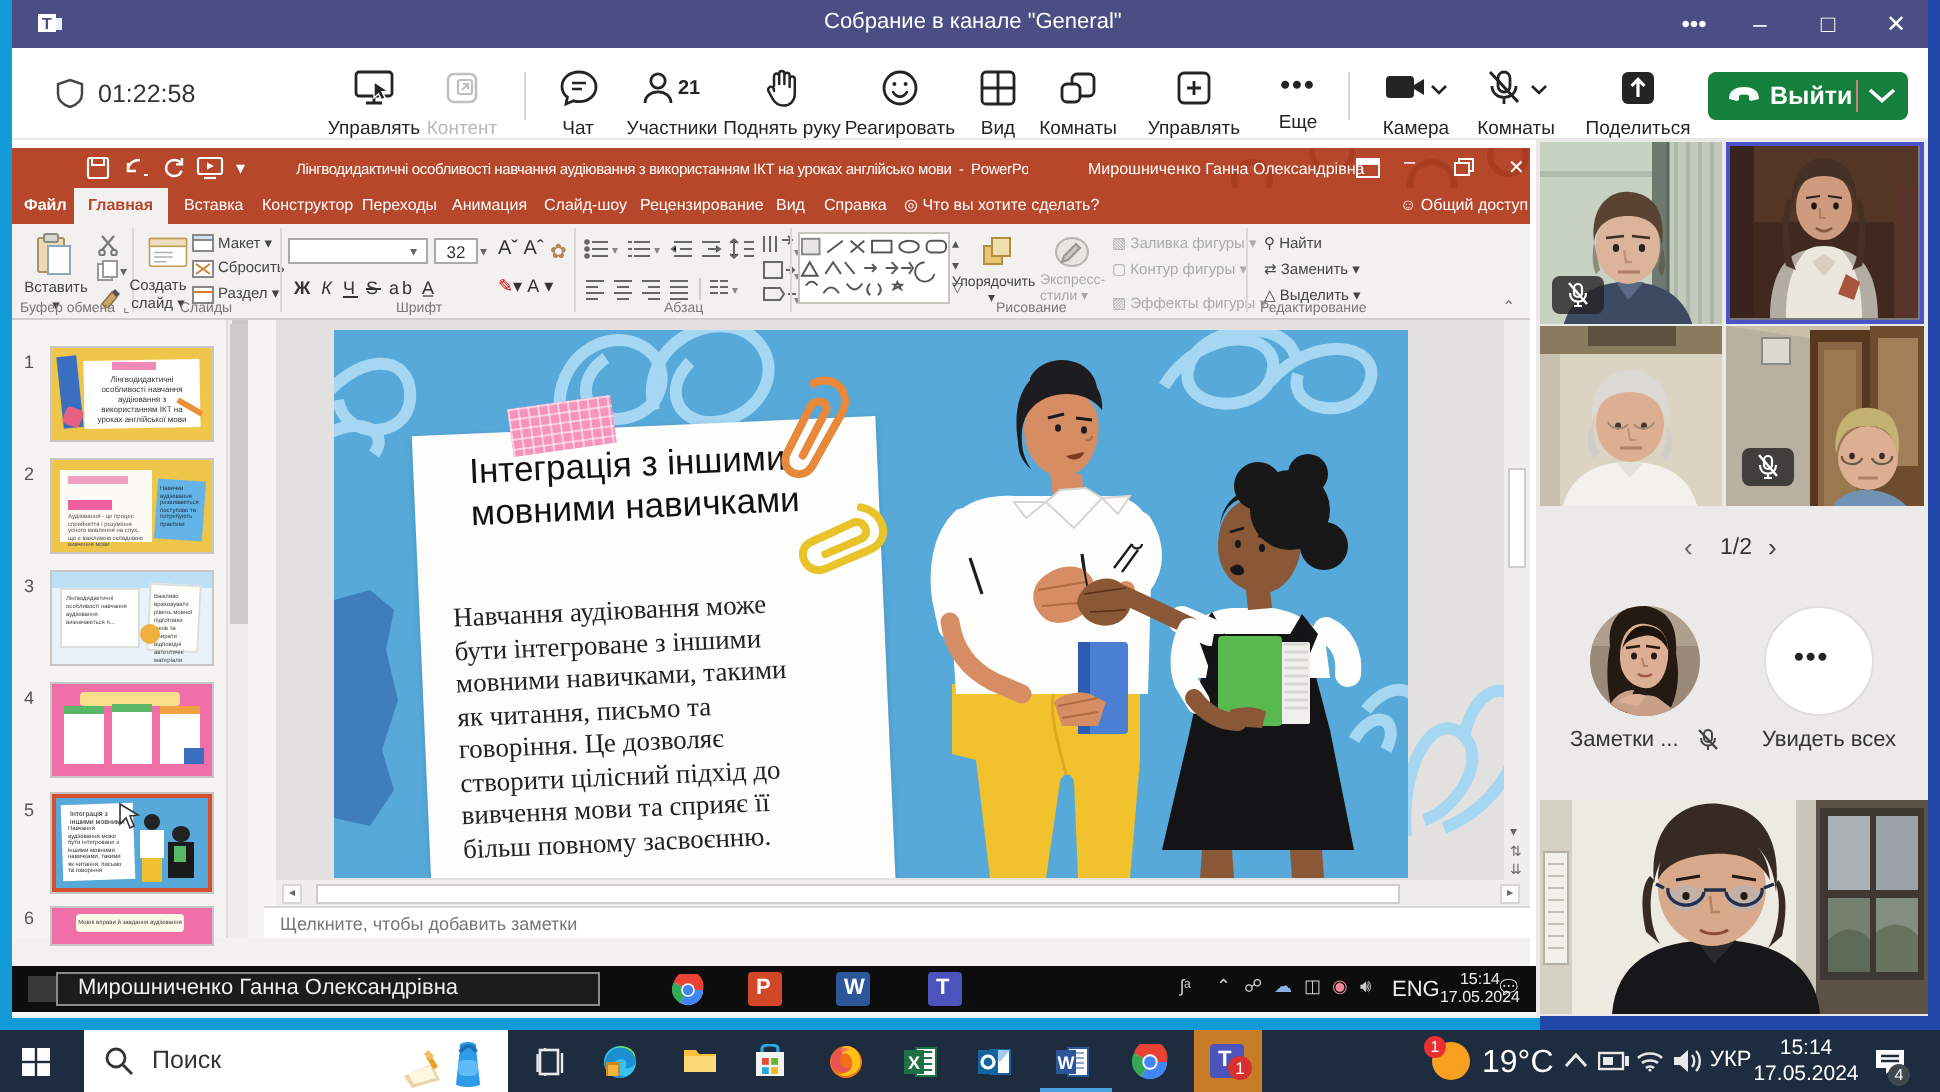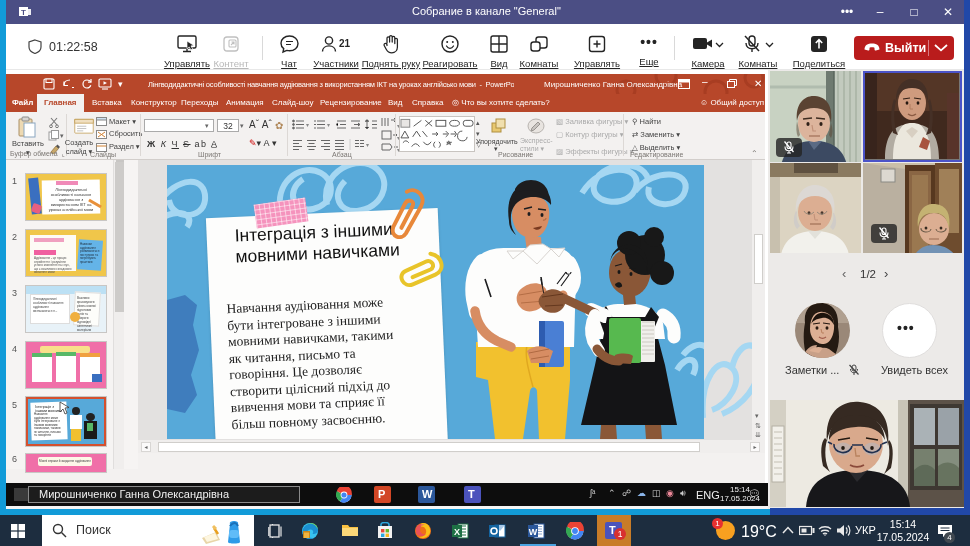--- a/index.html
+++ b/index.html
@@ -15,21 +15,21 @@
 #botedge2 { left:770px; top:508px; width:200px; height:7px; background:#2148a8; }
 
 
 #titlebar { left:6px; top:0; width:958px; height:24px; background:#4b4e84; color:#fff; }
 #titlebar .title { position:absolute; left:406px; top:5px; font-size:12px; color:#fff; }
 #titlebar .winbtn { position:absolute; top:0; width:30px; height:24px; color:#fff; text-align:center; line-height:24px; font-size:12px; }
 
 
 #toolbar { left:6px; top:24px; width:958px; height:46px; background:#fff; border-bottom:1px solid #e8e8e8; color:#242424; }
 .tbitem { position:absolute; text-align:center; font-size:9.5px; color:#242424; }
-.tbitem .lbl { display:block; margin-top:2px; white-space:nowrap;text-decoration:underline; }
+.tbitem .lbl { display:block; margin-top:2px; white-space:nowrap; }
 .tbdiv { position:absolute; top:12px; width:1px; height:24px; background:#d9d9d9; }
 
 
 #ppt { left:6px; top:74px; width:759px; height:409px; background:#f3f1f0; }
 #ppt-title { position:absolute; left:0; top:0; width:759px; height:20px; background:#b7472a; color:#fff; font-size:9px; }
 #ppt-tabs { position:absolute; left:0; top:20px; width:759px; height:18px; background:#b7472a; color:#fff; font-size:8px; }
 .ptab { position:absolute; top:0; height:18px; line-height:18px; white-space:nowrap; }
 #ribbon { position:absolute; left:0; top:38px; width:759px; height:48px; background:#f3f1f0; border-bottom:1px solid #d2cecb; font-size:7px; color:#555; }
 .rgrouplbl { position:absolute; bottom:1px; font-size:7px; color:#7a7672; }
 .rsep { position:absolute; top:2px; width:1px; height:42px; background:#dcd8d5; }
@@ -184,21 +184,21 @@
     </div>
 
     <div class="tbitem" style="left:784px;top:10px;width:58px">
       <svg width="20" height="20" viewBox="0 0 20 20">
           <rect x="2" y="2" width="16" height="16" rx="3" fill="#242424"></rect>
           <path d="M10 14.5 V6 M6.8 9 L10 5.7 13.2 9" fill="none" stroke="#fff" stroke-width="1.6"></path>
         </svg>
       <span class="lbl">Поделиться</span>
     </div>
 
-    <div class="abs" style="left:848px;top:12px;width:100px;height:24px;background:#b91c1c;border-radius:4px;color:#fff">
+    <div class="abs" style="left:848px;top:12px;width:100px;height:24px;background:#15803d;border-radius:4px;color:#fff">
       <svg class="abs" style="left:9px;top:6px" width="18" height="12" viewBox="0 0 18 12">
           <path d="M1.5 7.5 C1.5 3 5 1.5 9 1.5 s7.5 1.5 7.5 6 l-3.6 0.9 c-0.8 0.2-1.4-0.4-1.4-1.2 V5.7 c-0.8-0.3-1.6-0.4-2.5-0.4 s-1.7 0.1-2.5 0.4 v1.5 c0 0.8-0.6 1.4-1.4 1.2 Z" fill="#fff"></path>
         </svg>
       <span class="abs" style="left:31px;top:5px;font-size:12.5px;font-weight:bold">Выйти</span>
       <div class="abs" style="left:74px;top:4px;width:1px;height:16px;background:#d87983"></div>
       <svg class="abs" style="left:80px;top:8px" width="14" height="8" viewBox="0 0 14 8">
           <path d="M1 1 l6 5.3 L13 1" fill="none" stroke="#fff" stroke-width="1.8"></path>
         </svg>
     </div>
   </div>
@@ -601,20 +601,23 @@
         <span class="abs" style="left:3px;top:252px;font-size:7px;color:#666">▾</span>
         <span class="abs" style="left:3px;top:262px;font-size:7px;color:#666">⇅</span>
         <span class="abs" style="left:3px;top:271px;font-size:7px;color:#666">⇊</span>
       </div>
     </div>
     <div id="hscrollrow">
       <div class="abs" style="left:3px;top:2px;width:10px;height:10px;background:#fbfafa;border:1px solid #d8d6d4;font-size:6px;color:#666;text-align:center;line-height:9px">◂</div>
       <div class="abs" style="left:20px;top:2px;width:542px;height:10px;background:#fff;border:1px solid #d0cecb"></div>
       <div class="abs" style="left:612px;top:2px;width:10px;height:10px;background:#fbfafa;border:1px solid #d8d6d4;font-size:6px;color:#666;text-align:center;line-height:9px">▸</div>
     </div>
+    <div id="notes">
+        <span style="position:absolute;left:8px;top:3px">Щелкните, чтобы добавить заметки</span>
+      </div>
   </div>
   <div id="sharedbar" class="abs">
     <div class="abs" style="left:22px;top:3px;width:272px;height:17px;background:#1c1c1c;border:1px solid #8a8a8a;color:#f0f0f0;font-size:11px;line-height:15px;padding-left:10px;white-space:nowrap">Мирошниченко Ганна Олександрівна</div>
     <div class="abs" style="left:8px;top:5px;width:14px;height:13px;background:#3a3a3a"></div>
 
     <svg class="abs" style="left:330px;top:4px" width="16" height="16" viewBox="0 0 16 16">
         <circle cx="8" cy="8" r="7.5" fill="#fff"></circle>
         <path d="M8 0.5 A7.5 7.5 0 0 1 15.5 8 L8 8 Z" fill="#ea4335"></path>
         <path d="M15.5 8 A7.5 7.5 0 0 1 4 14.4 L8 8 Z" fill="#4285f4"></path>
         <path d="M4 14.4 A7.5 7.5 0 0 1 0.9 4 L8 8 Z" fill="#34a853"></path>

